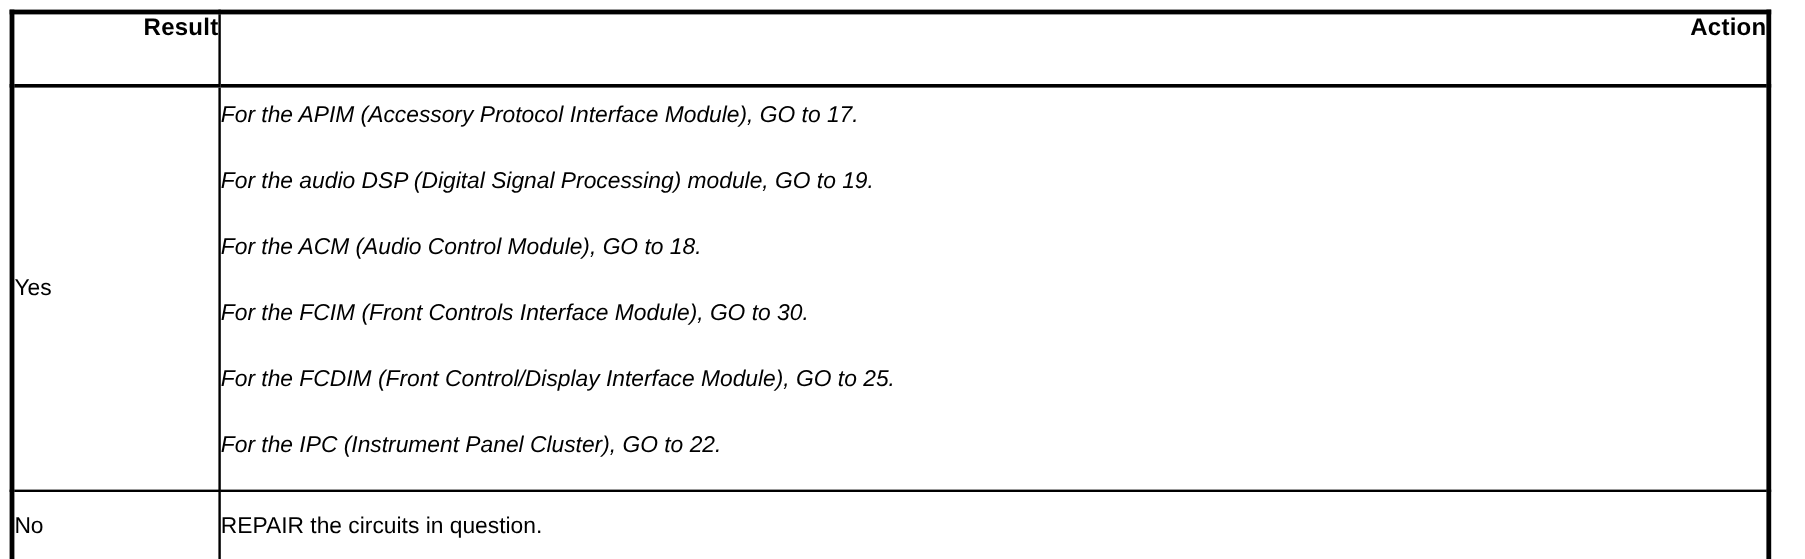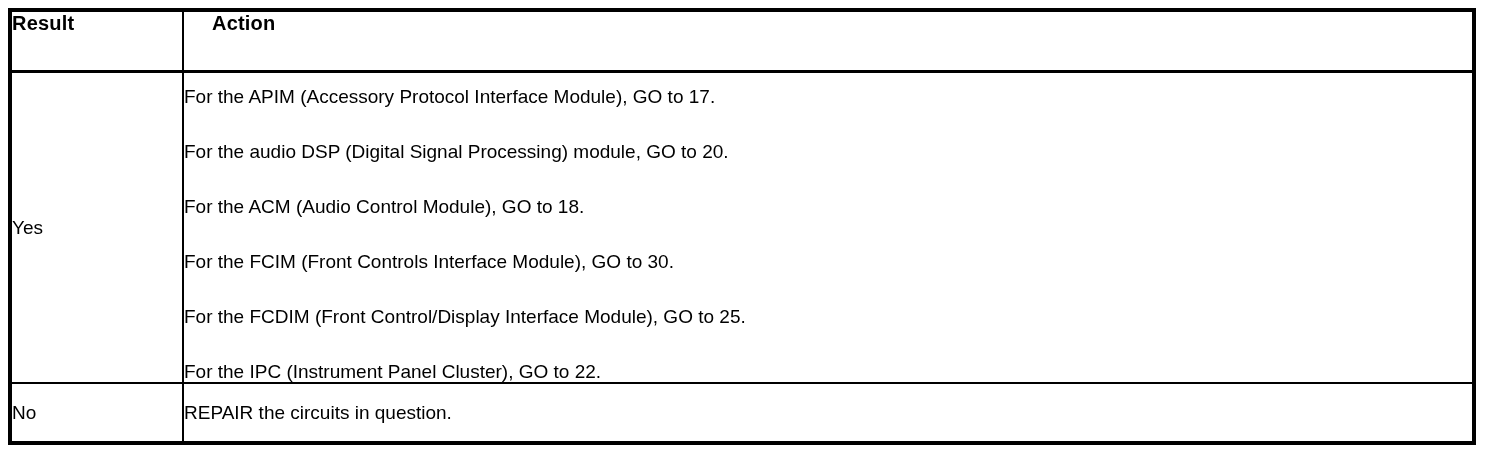--- a/index.html
+++ b/index.html
@@ -47,21 +47,21 @@
   .diag-table {
     border: 4px solid #000000;
   }
 
   col.col-result { width: 173px; }
   col.col-action { width: auto; }
 
   
   .head-cell {
     height: 58px;
-    text-align: left;
+    text-align: right;
     vertical-align: middle;
     font-weight: bold;
     font-size: 20px;
     letter-spacing: 0.2px;
     border-bottom: 3px solid #000000 !important;
   }
   .head-cell.result-head {
     font-size: 20px;
   }
   .head-cell.action-head {
@@ -78,39 +78,41 @@
   }
 
   .action-cell {
     font-size: 19px;
     padding: 0 0 0 14px;
     vertical-align: middle;
   }
 
   .row-yes .action-cell {
     padding-top: 14px;
+    padding-bottom: 14px;
     vertical-align: middle;
+    font-style: italic;
   }
   .row-yes .result-cell {
     vertical-align: middle;
   }
 
   .action-list {
     list-style: none;
     margin: 0;
     padding: 0;
   }
   .action-list li {
     font-size: 19px;
     line-height: 20px;
     margin: 0 0 35px 0;
     white-space: nowrap;
   }
   .action-list li:last-child {
-    margin-bottom: 0;
+    margin-bottom: 12px;
   }
 
   .row-no .result-cell,
   .row-no .action-cell {
     height: 57px;
     vertical-align: middle;
     font-size: 19px;
   }
   .row-no .action-cell {
     white-space: nowrap;
@@ -134,21 +136,21 @@
       </tr>
     </thead>
 
     <tbody>
 
       <tr class="row-yes">
         <td class="result-cell">Yes</td>
         <td class="action-cell">
           <ul class="action-list">
             <li>For the APIM (Accessory Protocol Interface Module), GO to 17.</li>
-            <li>For the audio DSP (Digital Signal Processing) module, GO to 20.</li>
+            <li>For the audio DSP (Digital Signal Processing) module, GO to 19.</li>
             <li>For the ACM (Audio Control Module), GO to 18.</li>
             <li>For the FCIM (Front Controls Interface Module), GO to 30.</li>
             <li>For the FCDIM (Front Control/Display Interface Module), GO to 25.</li>
             <li>For the IPC (Instrument Panel Cluster), GO to 22.</li>
           </ul>
         </td>
       </tr>
 
       <tr class="row-no">
         <td class="result-cell">No</td>

